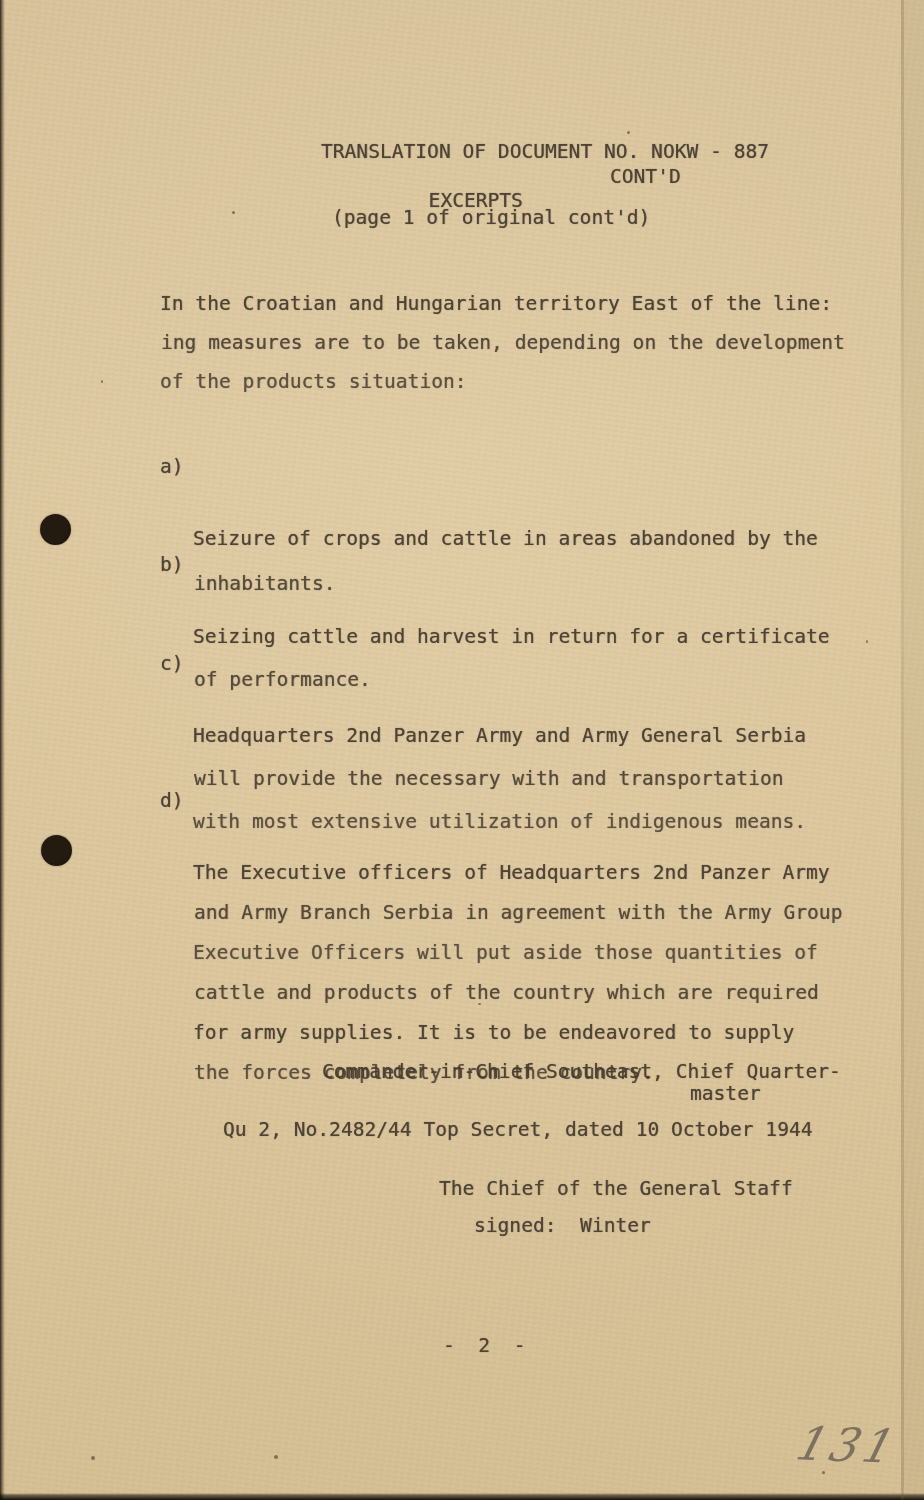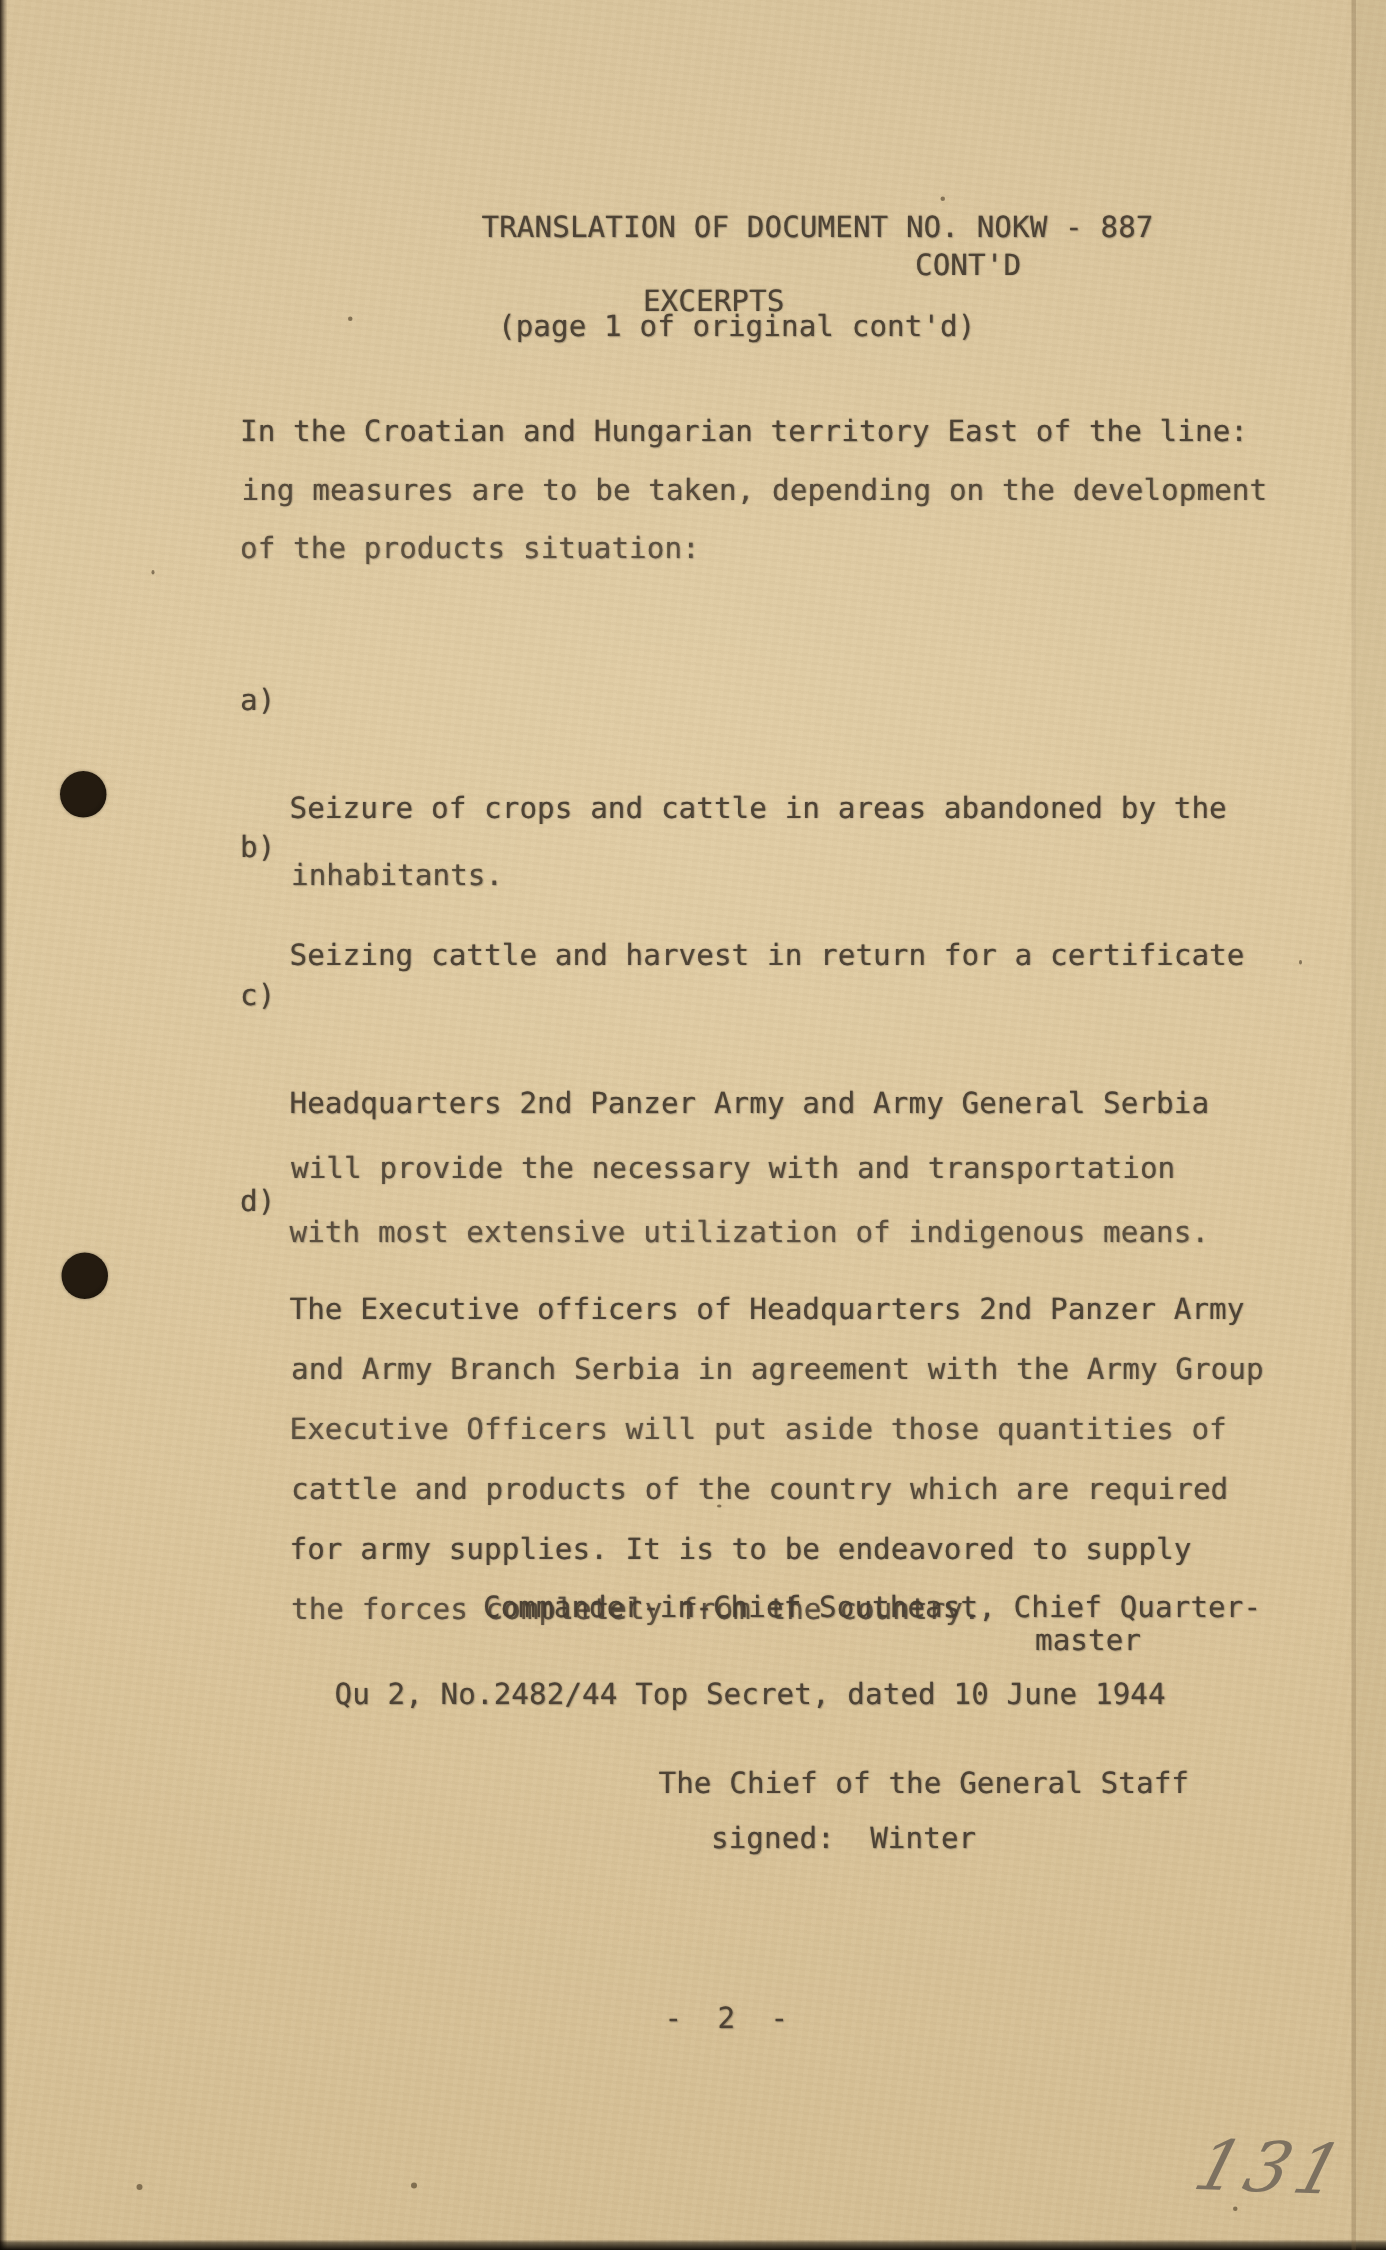--- a/index.html
+++ b/index.html
@@ -51,21 +51,21 @@
     text-shadow:0 0 1px rgba(69,59,47,0.55), 0.6px 0.4px 0.8px rgba(69,59,47,0.30);
     opacity:0.94;
   }
   .tline{line-height:39px;}
   .tline:nth-child(2n){transform:translateX(1px);opacity:0.95;}
   .tline:nth-child(3n){opacity:0.9;}
   .hdr1{left:321px;top:140px;}
   .hdr2{left:405px;top:165px;width:300px;height:24px;}
   .hdr2 .contd{position:absolute;left:205px;top:0;}
   .pagenote{left:311px;top:206px;margin-left:21px;}
-  .intro{left:160px;top:268px;}
+  .intro{left:160px;top:284px;}
   .item{position:absolute;left:160px;}
   .item .label{position:absolute;left:0;top:0;}
   .item .lines{margin-left:33px;}
   .item-a{top:444px;}  .item-a .tline,.item-a .label{line-height:45px;}
   .item-b{top:543px;}  .item-b .tline,.item-b .label{line-height:43px;}
   .item-c{top:642px;}  .item-c .tline,.item-c .label{line-height:43px;}
   .item-d{top:781px;}  .item-d .tline,.item-d .label{line-height:40px;}
   .closing1{left:322px;top:1060px;}
   .closing2{left:690px;top:1082px;}
   .reference{left:223px;top:1118px;}
@@ -110,31 +110,31 @@
 <div class="text pagenote">(page 1 of original cont'd)</div>
 
 <div class="text intro"><div class="tline">In the Croatian and Hungarian territory East of the line:</div><div class="tline">ing measures are to be taken, depending on the development</div><div class="tline">of the products situation:</div></div>
 
 <div class="text item item-a">
   <span class="label">a)</span>
   <div class="lines"><div class="tline">Seizure of crops and cattle in areas abandoned by the</div><div class="tline">inhabitants.</div></div>
 </div>
 <div class="text item item-b">
   <span class="label">b)</span>
-  <div class="lines"><div class="tline">Seizing cattle and harvest in return for a certificate</div></div>
+  <div class="lines"><div class="tline">Seizing cattle and harvest in return for a certificate</div><div class="tline">of performance.</div></div>
 </div>
 <div class="text item item-c">
   <span class="label">c)</span>
   <div class="lines"><div class="tline">Headquarters 2nd Panzer Army and Army General Serbia</div><div class="tline">will provide the necessary with and transportation</div><div class="tline">with most extensive utilization of indigenous means.</div></div>
 </div>
 <div class="text item item-d">
   <span class="label">d)</span>
   <div class="lines"><div class="tline">The Executive officers of Headquarters 2nd Panzer Army</div><div class="tline">and Army Branch Serbia in agreement with the Army Group</div><div class="tline">Executive Officers will put aside those quantities of</div><div class="tline">cattle and products of the country which are required</div><div class="tline">for army supplies. It is to be endeavored to supply</div><div class="tline">the forces completely from the country.</div></div>
 </div>
 
 <div class="text closing1">Commander-in-Chief Southeast, Chief Quarter-</div>
 <div class="text closing2">master</div>
-<div class="text reference">Qu 2, No.2482/44 Top Secret, dated 10 June 1944</div>
+<div class="text reference">Qu 2, No.2482/44 Top Secret, dated 10 October 1944</div>
 <div class="text chief">The Chief of the General Staff</div>
 <div class="text signed">signed:  Winter</div>
 
 <div class="text pageno">-  2  -</div>
 <div class="handwritten">131</div>
 
 </body></html>

